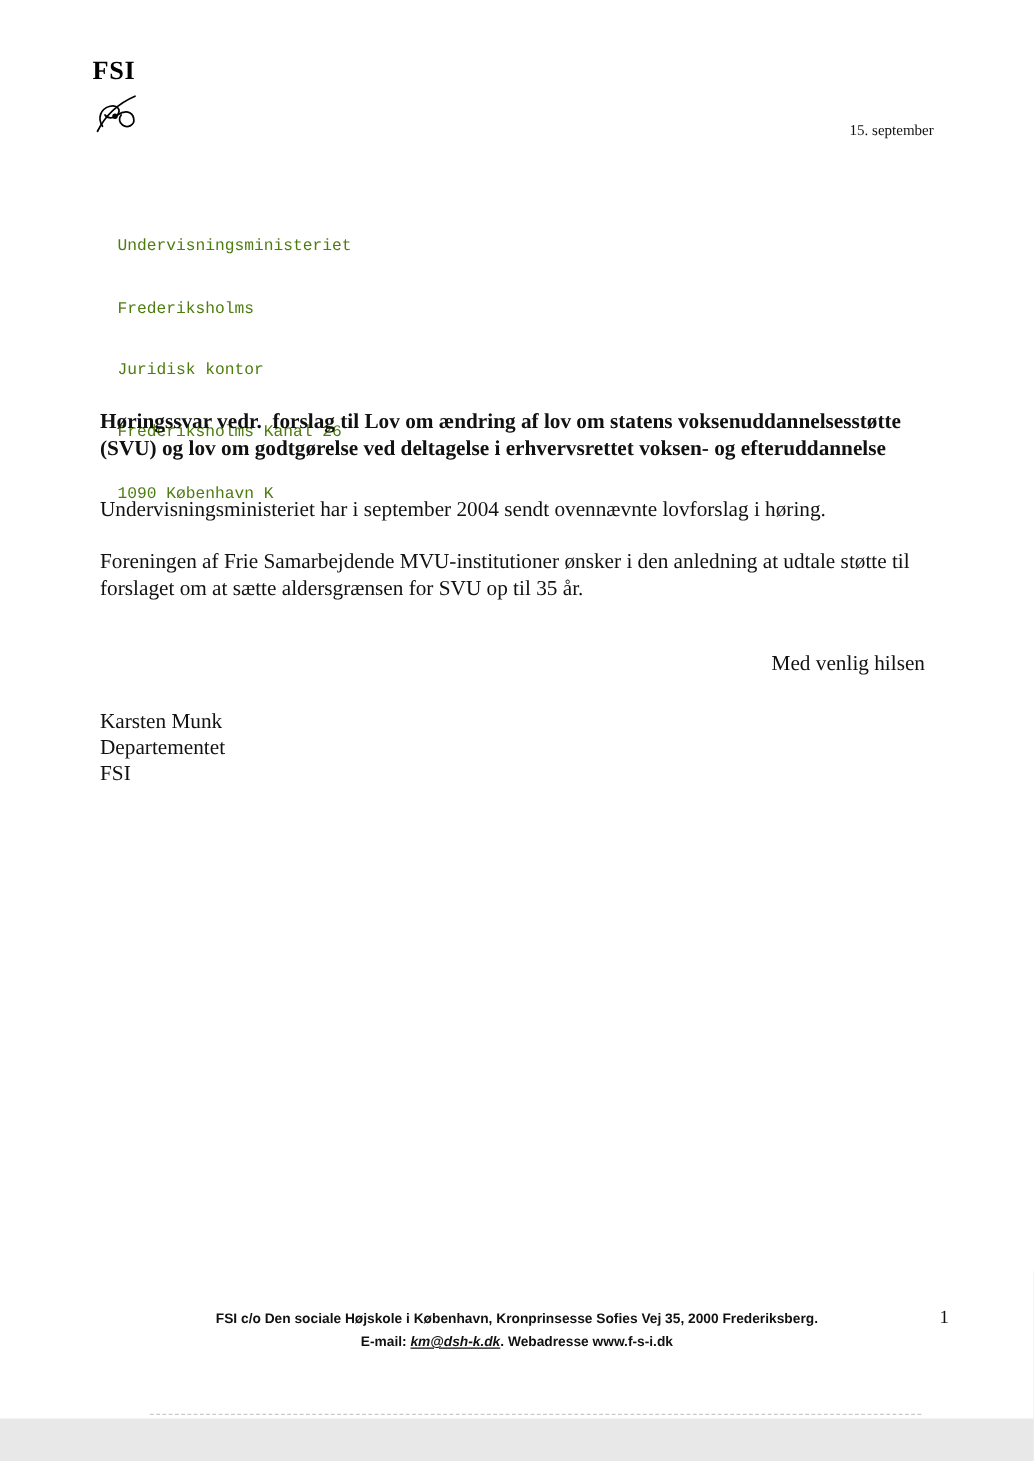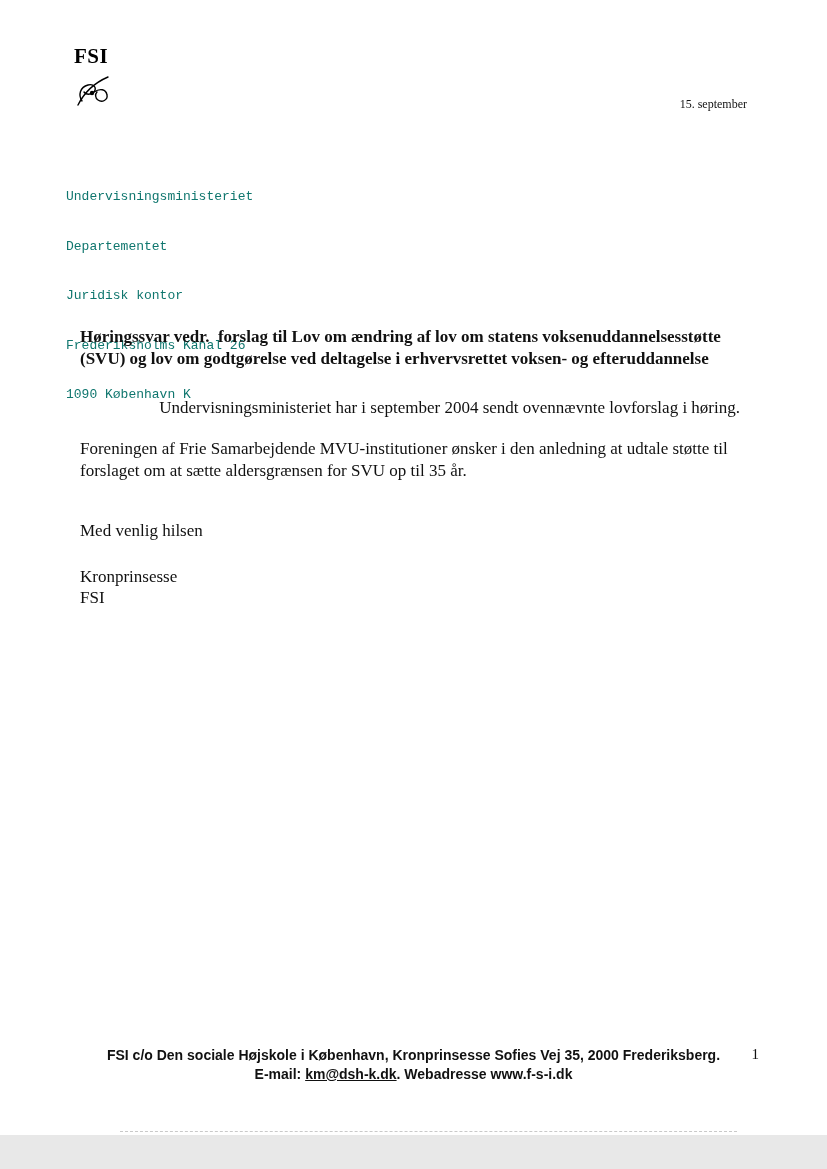--- a/index.html
+++ b/index.html
@@ -41,74 +41,75 @@
     position: absolute;
     top: 97px;
     right: 80px;
     font-size: 12px;
     color: #111;
   }
 
   
   .recipient {
     position: absolute;
-    left: 66px;
+    left: 94px;
     top: 156px;
     font-family: "Liberation Mono", monospace;
     font-size: 13px;
     line-height: 16.5px;
-    color: #0f766e;
+    color: #4d7c0f;
     white-space: pre;
   }
 
   
   .content {
     position: absolute;
     left: 80px;
     top: 326px;
     width: 660px;
     font-size: 17px;
     line-height: 22px;
     color: #111;
   }
   .subject {
     font-weight: bold;
     white-space: pre-wrap;
     margin: 0 0 27px 0;
   }
   .para {
     margin: 0 0 19px 0;
-    text-align: right;
   }
   .para-last {
     margin: 0 0 38px 0;
   }
   .closing {
     margin: 0 0 24px 0;
+    text-align: right;
   }
   .signature div {
     line-height: 21px;
   }
 
   
   .footer {
     position: absolute;
     left: 0;
     top: 1046px;
     width: 100%;
     text-align: center;
     font-family: "Liberation Sans", sans-serif;
     font-weight: bold;
-    font-size: 14px;
+    font-size: 11px;
     line-height: 19px;
     color: #111;
   }
   .footer a.email-link {
     color: #111;
     text-decoration: underline;
+    font-style: italic;
   }
   .page-number {
     position: absolute;
     top: 1046px;
     right: 68px;
     font-family: "Liberation Serif", serif;
     font-size: 15px;
     color: #111;
   }
 
@@ -138,33 +139,34 @@
           <circle cx="24" cy="22" r="2.2" fill="#000" stroke="none"></circle>
         </g>
       </svg>
     </div>
   </div>
 
   <div class="date">15. september</div>
 
   <div class="recipient">
     <div>Undervisningsministeriet</div>
-    <div>Departementet</div>
+    <div>Frederiksholms</div>
     <div>Juridisk kontor</div>
     <div>Frederiksholms Kanal 26</div>
     <div>1090 København K</div>
   </div>
 
   <div class="content">
     <p class="subject">Høringssvar vedr.  forslag til Lov om ændring af lov om statens voksenuddannelsesstøtte (SVU) og lov om godtgørelse ved deltagelse i erhvervsrettet voksen- og efteruddannelse</p>
     <p class="para">Undervisningsministeriet har i september 2004 sendt ovennævnte lovforslag i høring.</p>
     <p class="para-last">Foreningen af Frie Samarbejdende MVU-institutioner ønsker i den anledning at udtale støtte til forslaget om at sætte aldersgrænsen for SVU op til 35 år.</p>
     <p class="closing">Med venlig hilsen</p>
     <div class="signature">
-      <div>Kronprinsesse</div>
+      <div>Karsten Munk</div>
+      <div>Departementet</div>
       <div>FSI</div>
     </div>
   </div>
 
   <div class="footer">
     <div>FSI c/o Den sociale Højskole i København, Kronprinsesse Sofies Vej 35, 2000 Frederiksberg.</div>
     <div><span>E-mail: </span><a href="#" class="email-link">km@dsh-k.dk</a><span>. Webadresse www.f-s-i.dk</span></div>
   </div>
 
   <div class="page-number">1</div>

